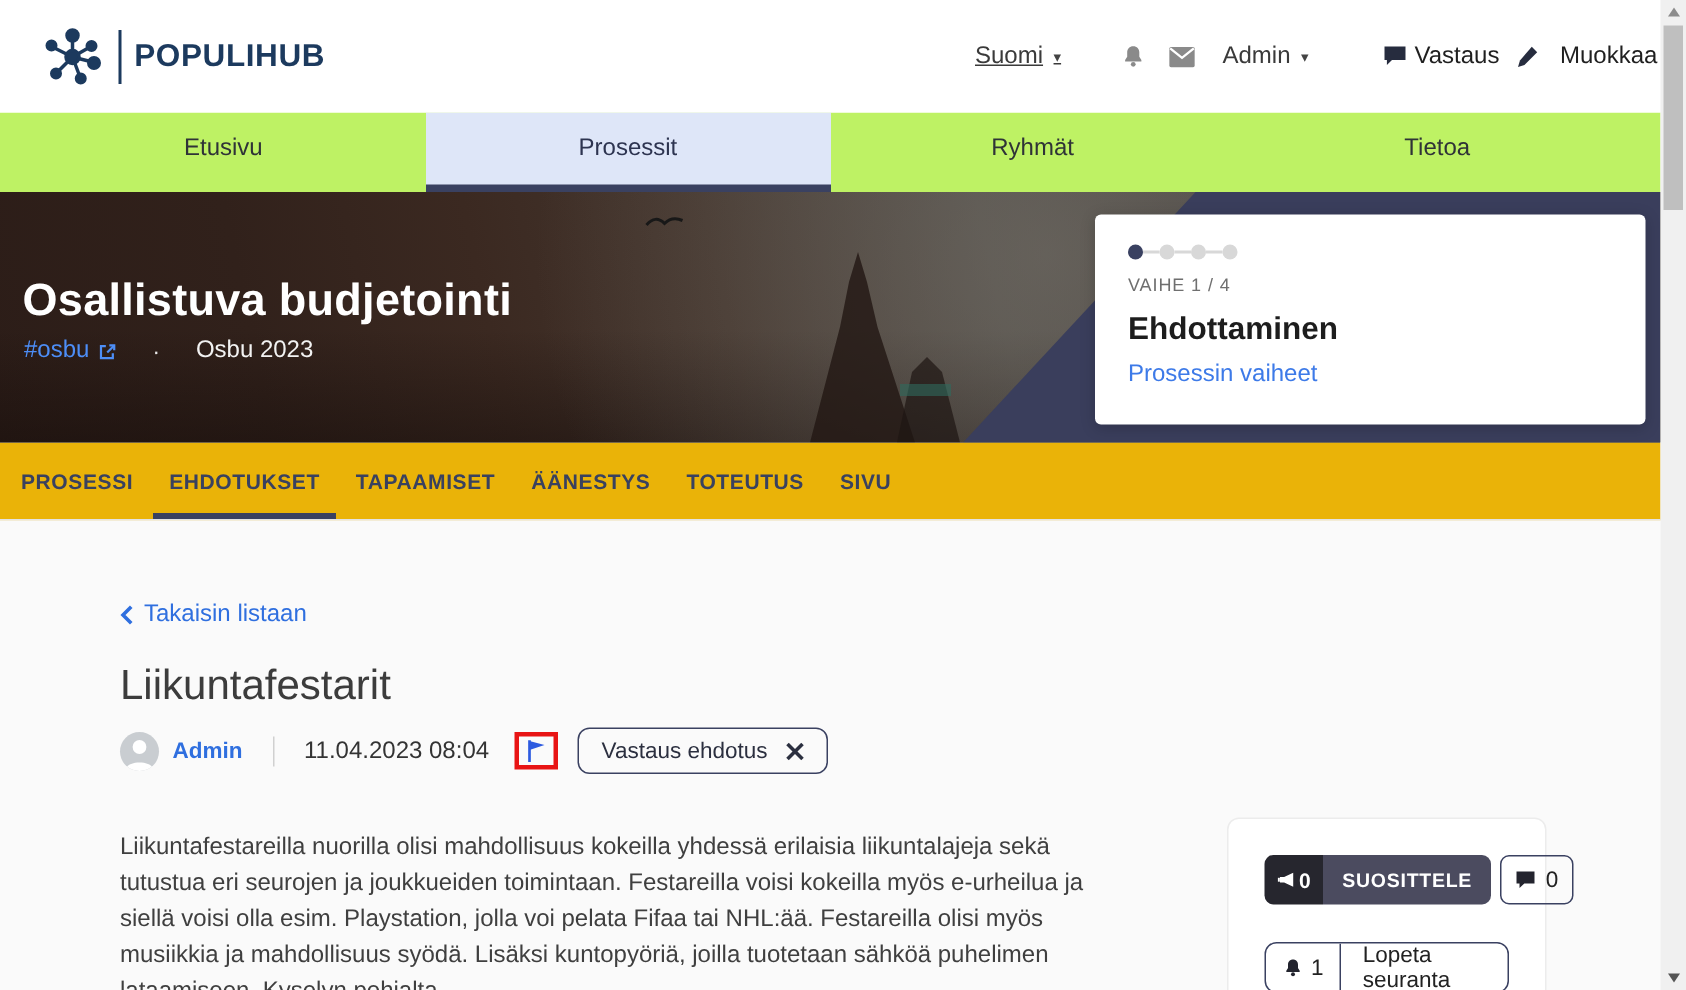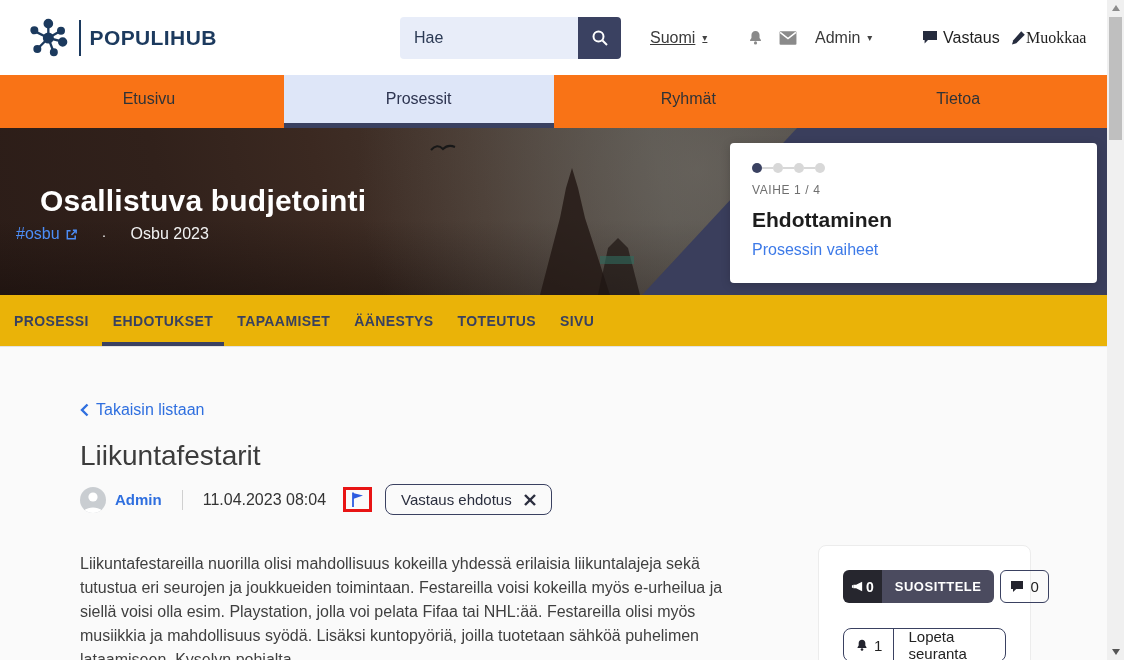--- a/index.html
+++ b/index.html
@@ -31,43 +31,43 @@
     width:43px; height:42px; background:#3a4161; border:none; cursor:pointer;
     border-radius:0 4px 4px 0; display:flex; align-items:center; justify-content:center;
   }
   .hdr-item { display:flex; align-items:center; gap:7px; font-size:16px; color:#3a3a3a; cursor:pointer; }
   .lang { left:650px;text-decoration:underline; }
   .caret { font-size:10px; color:#444; }
   .bell-wrap { left:747px; }
   .mail-wrap { left:779px; }
   .user { left:815px; }
   .reply { left:922px; color:#1f1f1f; gap:5px; }
-  .edit  { left:1010px; color:#1f1f1f; gap:0;font-family:Liberation Serif, serif; }
-
-  
-  .main-nav { height:53px; background:#f97316; display:flex; padding:0 14px; }
+  .edit  { left:1010px; color:#1f1f1f; gap:14px; }
+
+  
+  .main-nav { height:53px; background:#bef264; display:flex; padding:0 14px; }
   .main-tab {
     flex:1; display:flex; align-items:center; justify-content:center;
     font-size:16px; color:#2f3337; cursor:pointer; border-bottom:5px solid transparent;
   }
   .main-tab.active { background:#dee6f8; border-bottom-color:#3a4161; color:#2d3450; }
 
   
   .hero { position:relative; height:167px; overflow:hidden; background:#46413d; }
   .hero-photo { position:absolute; inset:0;
     background:
       radial-gradient(circle at 63% 25%, rgba(125,120,112,.5), rgba(70,66,62,0) 48%),
       linear-gradient(0deg, rgba(18,10,8,.45), rgba(0,0,0,0) 45%),
       linear-gradient(78deg, #2c1d18 0%, #31211b 16%, #3b2921 30%, #44362e 44%, #4e4a45 60%, #474340 76%, #3f3b39 100%);
   }
   .hero-silhouette { position:absolute; left:0; bottom:0; }
   .hero-wedge { position:absolute; inset:0; background:#3a3e5c;
     clip-path: polygon(72% 0, 100% 0, 100% 100%, 58% 100%); }
   .bird { position:absolute; left:430px; top:14px; }
-  .hero-title { position:absolute; left:15px; top:56px; font-size:30px; font-weight:700; color:#ffffff; letter-spacing:.2px;margin-left:25px; }
+  .hero-title { position:absolute; left:15px; top:56px; font-size:30px; font-weight:700; color:#ffffff; letter-spacing:.2px; }
   .hero-meta { position:absolute; left:16px; top:97px; display:flex; align-items:center; gap:24px; font-size:16px; }
   .hashtag { color:#4d8ef7; display:flex; align-items:center; gap:5px; cursor:pointer; text-decoration:none; }
   .meta-dot { color:#e8e8e8; font-size:15px; }
   .hero-subtitle { color:#f2f2f2; }
 
   .phase-card {
     position:absolute; left:730px; top:15px; width:367px; height:140px;
     background:#ffffff; border-radius:4px; box-shadow:0 2px 10px rgba(0,0,0,.18);
     padding:20px 22px;
   }
@@ -167,31 +167,20 @@
             <circle cx="14.3" cy="20.6" r="1.7"></circle>
               <circle cx="4.4" cy="18.6" r="1.7"></circle>
             <circle cx="2.6" cy="7.4" r="1.7"></circle>
           </g>
         </svg>
       </span>
       <span class="logo-divider"></span>
       <span class="brand-text">POPULIHUB</span>
     </div>
 
-    <div class="search">
-      <input type="text" placeholder="Hae" style="">
-      <button class="search-btn">
-        <span>
-          <svg width="18" height="18" viewBox="0 0 18 18" fill="none" stroke="#ffffff" stroke-width="2">
-            <circle cx="7.5" cy="7.5" r="5"></circle>
-              <line x1="11.5" y1="11.5" x2="16" y2="16"></line>
-          </svg>
-        </span>
-      </button>
-    </div>
 
     <div class="hdr-item lang">
       <span>Suomi</span>
       <span class="caret">▾</span>
     </div>
 
     <div class="hdr-item bell-wrap">
       <span>
         <svg width="17" height="18" viewBox="0 0 16 16" fill="#8a8a8a">
           <path d="M8 1.3c-2.3 0-3.8 1.7-3.8 3.9v2.7L2.9 9.9v1h10.2v-1L11.8 7.9V5.2C11.8 3 10.3 1.3 8 1.3z"></path>

